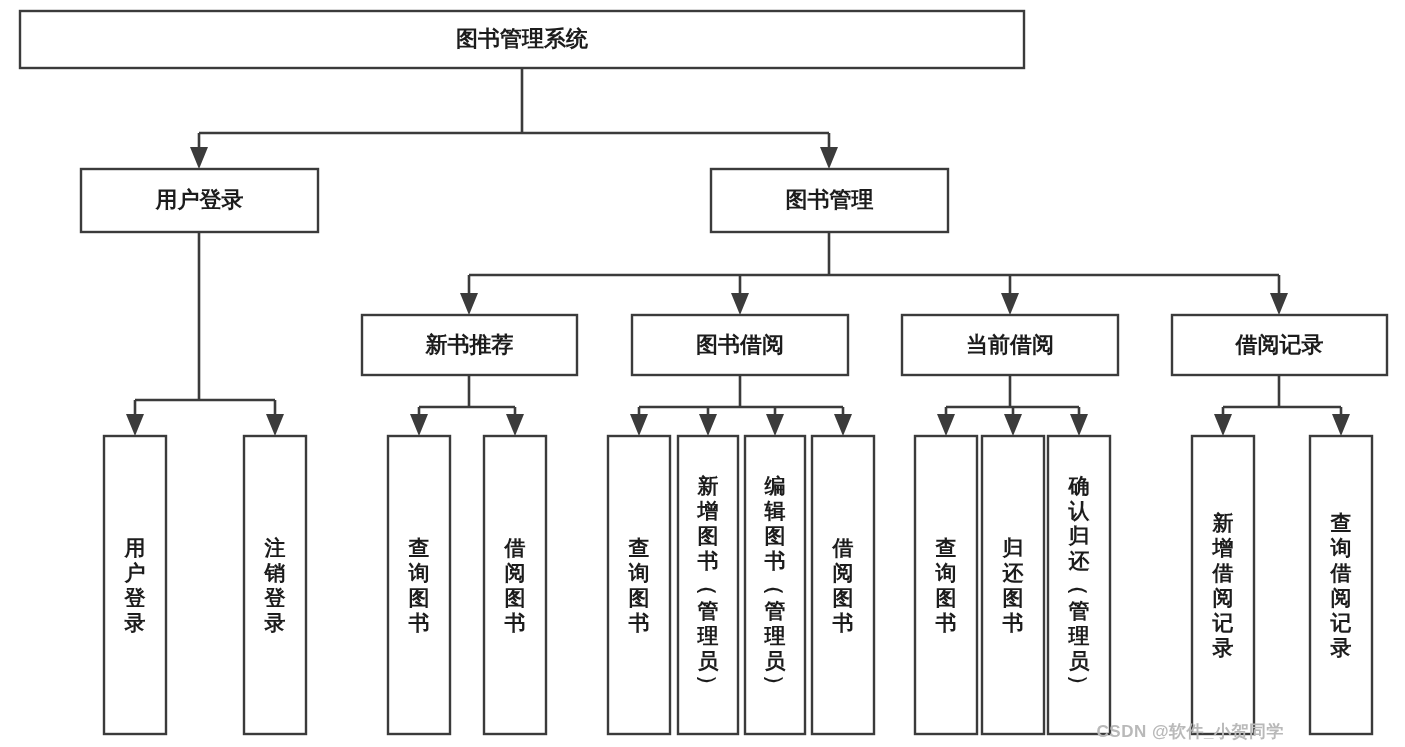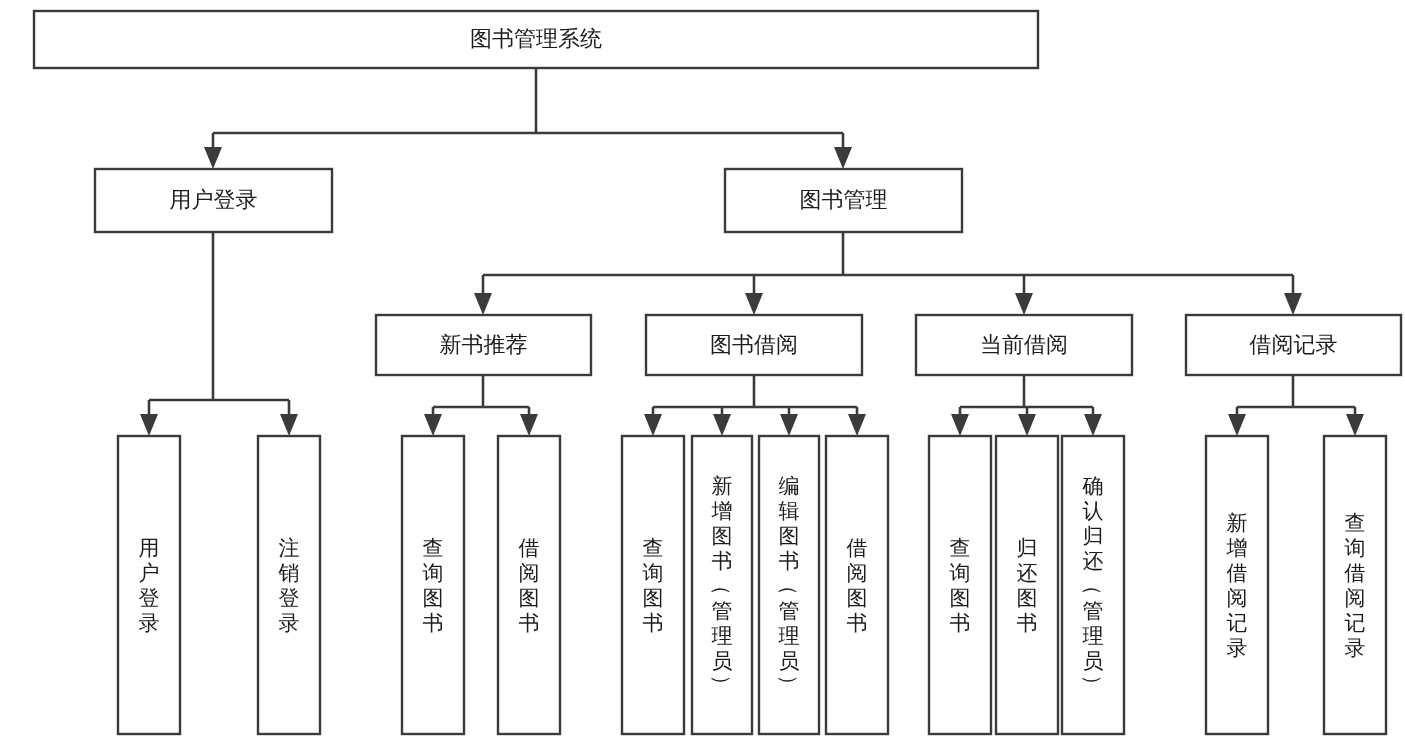--- a/index.html
+++ b/index.html
@@ -9,24 +9,25 @@
   }
   body {
     width: 1405px;
     height: 747px;
     font-family: "Liberation Sans", "DejaVu Sans", sans-serif;
     overflow: hidden;
     position: relative;
   }
   #diagram-root {
     position: absolute;
-    left: 14px;
+    left: 0;
     top: 0;
     width: 1292px;
     height: 747px;
+    font-weight: bold;
   }
   svg { display: block; }
   .node-rect {
     fill: #ffffff;
     stroke: #3b3b3b;
     stroke-width: 2.4;
   }
   .leaf-rect {
     fill: #ffffff;
     stroke: #3b3b3b;
@@ -267,13 +268,14 @@
           <text x="1341" y="522.5" font-size="21" text-anchor="middle" dominant-baseline="central" fill="#1c1c1c" font-family="&quot;Liberation Sans&quot;,&quot;DejaVu Sans&quot;,sans-serif">查</text>
           <text x="1341" y="547.5" font-size="21" text-anchor="middle" dominant-baseline="central" fill="#1c1c1c" font-family="&quot;Liberation Sans&quot;,&quot;DejaVu Sans&quot;,sans-serif">询</text>
           <text x="1341" y="572.5" font-size="21" text-anchor="middle" dominant-baseline="central" fill="#1c1c1c" font-family="&quot;Liberation Sans&quot;,&quot;DejaVu Sans&quot;,sans-serif">借</text>
           <text x="1341" y="597.5" font-size="21" text-anchor="middle" dominant-baseline="central" fill="#1c1c1c" font-family="&quot;Liberation Sans&quot;,&quot;DejaVu Sans&quot;,sans-serif">阅</text>
           <text x="1341" y="622.5" font-size="21" text-anchor="middle" dominant-baseline="central" fill="#1c1c1c" font-family="&quot;Liberation Sans&quot;,&quot;DejaVu Sans&quot;,sans-serif">记</text>
           <text x="1341" y="647.5" font-size="21" text-anchor="middle" dominant-baseline="central" fill="#1c1c1c" font-family="&quot;Liberation Sans&quot;,&quot;DejaVu Sans&quot;,sans-serif">录</text>
           <title>查询借阅记录</title>
         </g>
       </g>
   </svg>
+  <div class="watermark">CSDN @软件_小贺同学</div>
 </div>
 
 </body></html>

